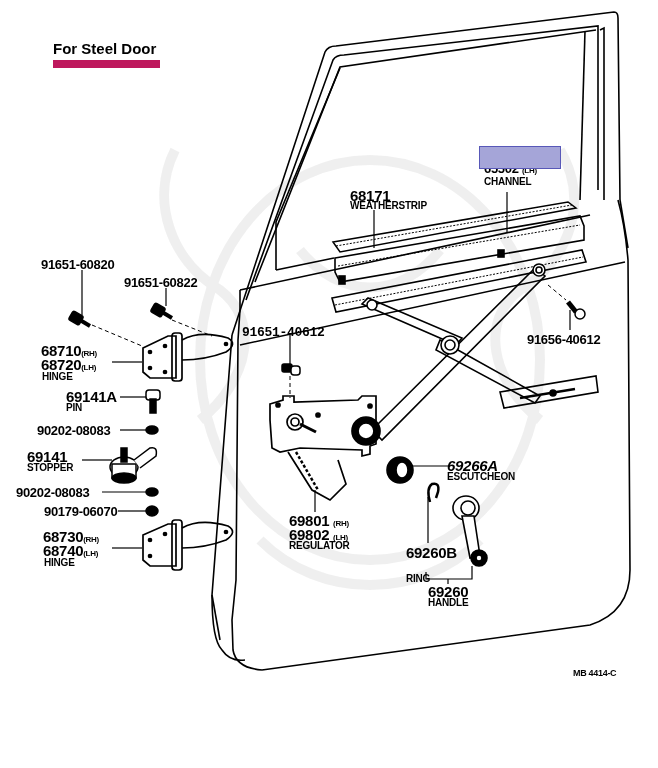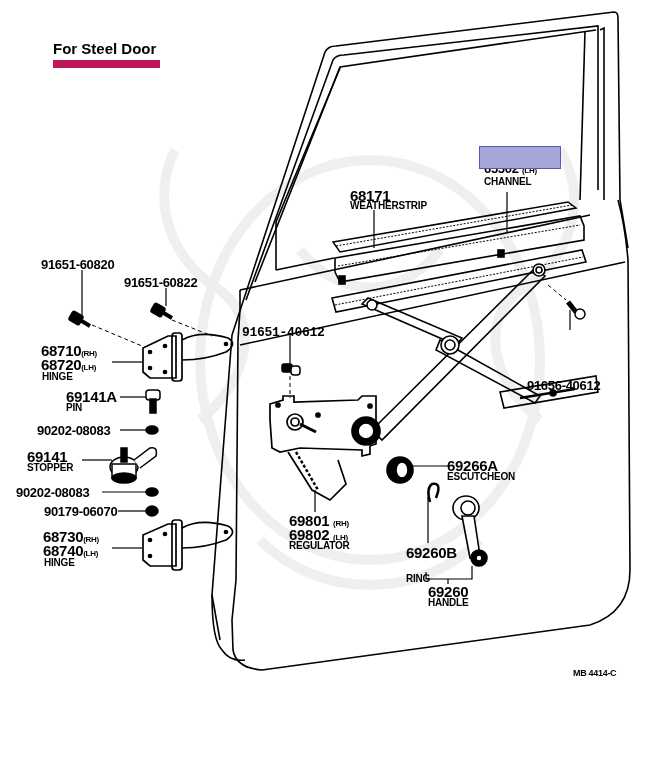--- a/index.html
+++ b/index.html
@@ -203,21 +203,21 @@
 <div class="lbl num-sm" style="left:484px;top:162px;"><span>65502</span> <span class="sfx">(LH)</span></div>
 <div class="lbl name" style="left:484px;top:177px;">CHANNEL</div>
 <div class="redact"></div>
 
 <div class="lbl num" style="left:350px;top:188px;">68171</div>
 <div class="lbl name" style="left:350px;top:201px;">WEATHERSTRIP</div>
 
 <div class="lbl num-sm" style="left:41px;top:258px;">91651-60820</div>
 <div class="lbl num-sm" style="left:124px;top:276px;">91651-60822</div>
 <div class="lbl num-sm" style="left:242px;top:326px;font-family:Liberation Mono, monospace;">91651-40612</div>
-<div class="lbl num-sm" style="left:527px;top:333px;margin-top:46px;">91656-40612</div>
+<div class="lbl num-sm" style="left:527px;top:333px;">91656-40612</div>
 
 <div class="lbl num" style="left:41px;top:343px;"><span>68710</span><span class="sfx">(RH)</span></div>
 <div class="lbl num" style="left:41px;top:357px;"><span>68720</span><span class="sfx">(LH)</span></div>
 <div class="lbl name" style="left:42px;top:372px;">HINGE</div>
 
 <div class="lbl num" style="left:66px;top:389px;">69141A</div>
 <div class="lbl name" style="left:66px;top:403px;">PIN</div>
 
 <div class="lbl num-sm" style="left:37px;top:424px;">90202-08083</div>
 
@@ -228,21 +228,21 @@
 <div class="lbl num-sm" style="left:32px;top:505px;margin-left:12px;">90179-06070</div>
 
 <div class="lbl num" style="left:43px;top:529px;"><span>68730</span><span class="sfx">(RH)</span></div>
 <div class="lbl num" style="left:43px;top:543px;"><span>68740</span><span class="sfx">(LH)</span></div>
 <div class="lbl name" style="left:44px;top:558px;">HINGE</div>
 
 <div class="lbl num" style="left:289px;top:513px;"><span>69801</span> <span class="sfx">(RH)</span></div>
 <div class="lbl num" style="left:289px;top:527px;"><span>69802</span> <span class="sfx">(LH)</span></div>
 <div class="lbl name" style="left:289px;top:541px;">REGULATOR</div>
 
-<div class="lbl num" style="left:447px;top:458px;">69266A</div>
+<div class="lbl num" style="left:447px;top:458px;font-style:italic;">69266A</div>
 <div class="lbl name" style="left:447px;top:472px;">ESCUTCHEON</div>
 
 <div class="lbl num" style="left:406px;top:545px;">69260B</div>
 <div class="lbl name" style="left:406px;top:560px;margin-top:14px;">RING</div>
 
 <div class="lbl num" style="left:428px;top:584px;">69260</div>
 <div class="lbl name" style="left:428px;top:598px;">HANDLE</div>
 
 <div class="lbl code">MB 4414-C</div>
 

